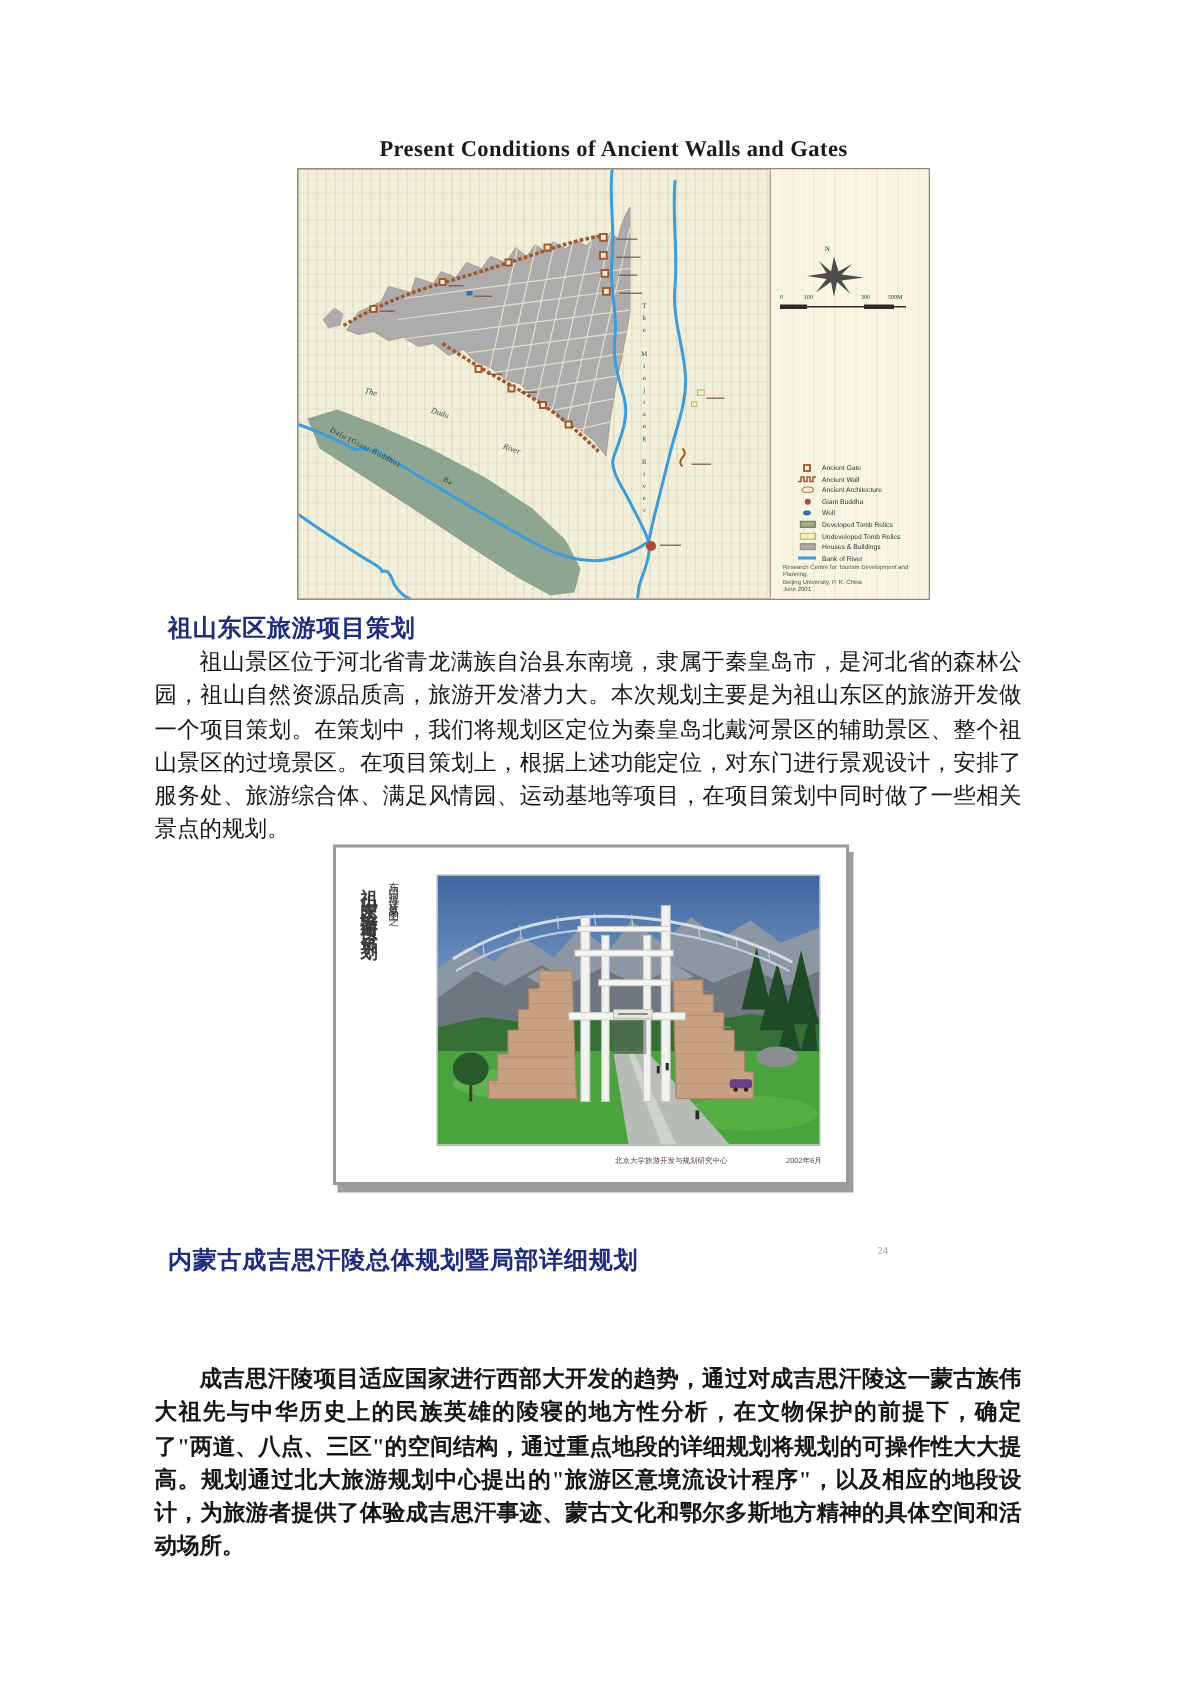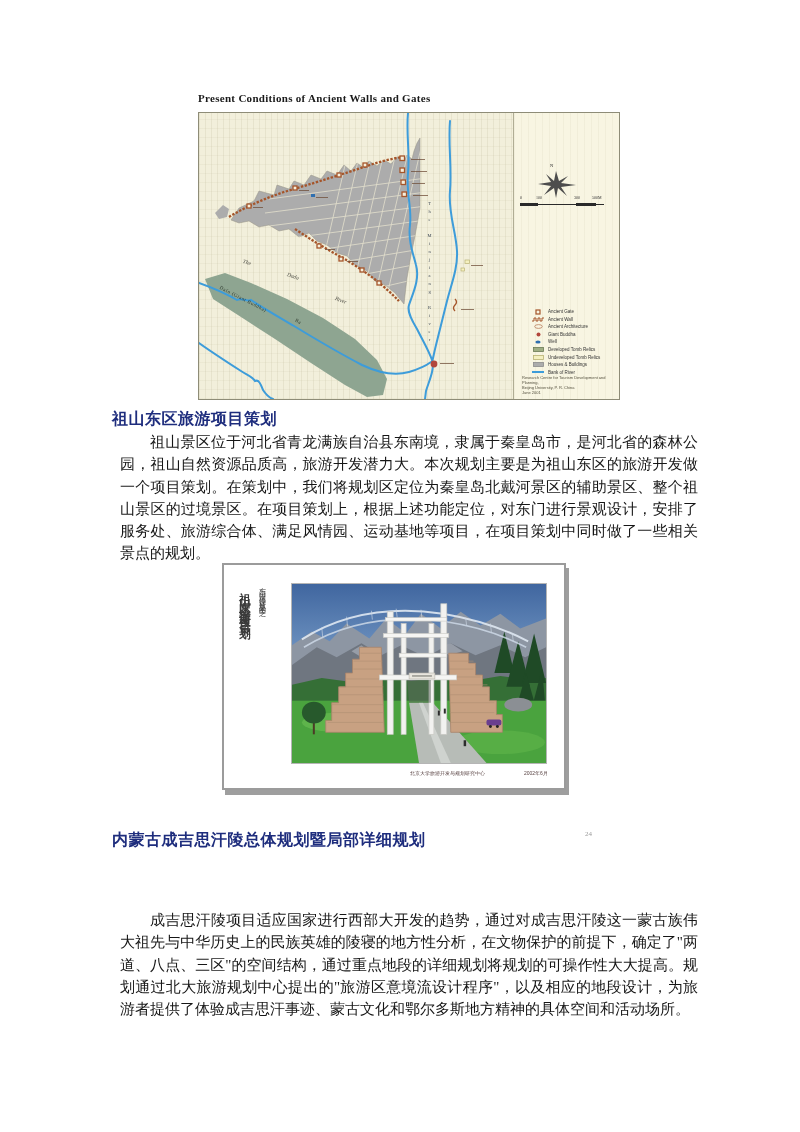--- a/index.html
+++ b/index.html
@@ -1,21 +1,21 @@
 <!DOCTYPE html>
 <html><head>
 <meta charset="utf-8">
 <style>
   html,body{margin:0;padding:0;background:#e9e9e9;}
   .page{position:relative;width:800px;height:1132px;margin:0 auto;background:#ffffff;
         font-family:"Liberation Serif",serif;overflow:hidden;}
 
   
-  .map-title{position:absolute;left:198px;top:92px;width:422px;text-align:left;
-             font-size:11px;font-weight:bold;color:#1a1a1a;letter-spacing:.3px;}
+  .map-title{position:absolute;left:198px;top:92px;width:422px;text-align:center;
+             font-size:15px;font-weight:bold;color:#1a1a1a;letter-spacing:.3px;}
   .map-canvas{position:absolute;left:198px;top:112px;width:422px;height:288px;
               border:1px solid #8e8c77;box-sizing:border-box;
               background-color:#f2efdb;
               background-image:
                 repeating-linear-gradient(90deg, rgba(178,172,138,.18) 0 1px, transparent 1px 6px),
                 repeating-linear-gradient(0deg, rgba(178,172,138,.10) 0 1px, transparent 1px 9px);}
   .map-main{position:absolute;left:0;top:0;width:314px;height:286px;}
   .map-main svg{position:absolute;left:0;top:0;}
   .maplabel{position:absolute;font-size:5.5px;color:#4a4a42;font-style:italic;white-space:nowrap;}
   .dafolabel{position:absolute;font-size:5px;color:#2f3b30;white-space:nowrap;letter-spacing:.5px;}
@@ -35,21 +35,21 @@
   .legend{position:absolute;left:18px;top:196px;width:86px;display:flex;flex-direction:column;gap:2.6px;}
   .legend-row{display:flex;align-items:center;gap:4px;height:5px;}
   .legend-ic{width:12px;height:6px;flex:0 0 12px;display:flex;align-items:center;justify-content:center;}
   .legend-label{font-size:4.5px;color:#333;white-space:nowrap;font-family:"Liberation Sans",sans-serif;}
   .credit{position:absolute;left:8px;top:262px;width:92px;font-size:4px;line-height:5px;color:#55513f;
           font-family:"Liberation Sans",sans-serif;}
 
   
   .h-blue{position:absolute;left:112px;width:578px;font-size:16px;font-weight:bold;color:#1e2d7d;
           font-family:"Liberation Sans",sans-serif;letter-spacing:.5px;}
-  .body-p{position:absolute;left:120px;width:578px;font-size:15px;line-height:22.3px;color:#161616;
+  .body-p{position:absolute;left:103px;width:578px;font-size:15px;line-height:22.3px;color:#161616;
           text-align:justify;text-indent:2em;margin:0;}
 
   
   .slide{position:absolute;left:222px;top:563px;width:344px;height:227px;background:#ffffff;
          border:2px solid #9b9b9b;box-sizing:border-box;box-shadow:3px 5px 0 #9e9e9e;}
   .vside{position:absolute;writing-mode:vertical-rl;text-orientation:upright;color:#3a3a3a;white-space:nowrap;}
   .vside.big{left:13px;top:18px;font-size:11.5px;font-weight:bold;letter-spacing:4px;}
   .vside.small{left:33px;top:17px;font-size:7px;letter-spacing:2.5px;}
   .photo{position:absolute;left:67px;top:18px;width:256px;height:181px;border:1px solid #b5b5b5;box-sizing:border-box;}
   .slide-caption{position:absolute;top:205px;font-size:5px;color:#5a4444;white-space:nowrap;
@@ -382,15 +382,15 @@
       </g>
     </svg>
 
     <span class="slide-caption cap-main">北京大学旅游开发与规划研究中心</span>
     <span class="slide-caption cap-date">2002年6月</span>
   </div>
 
   <span class="pagenum">24</span>
 
   <div class="h-blue" style="top:830px;">内蒙古成吉思汗陵总体规划暨局部详细规划</div>
-  <p class="body-p" style="top:909px;">成吉思汗陵项目适应国家进行西部大开发的趋势，通过对成吉思汗陵这一蒙古族伟大祖先与中华历史上的民族英雄的陵寝的地方性分析，在文物保护的前提下，确定了"两道、八点、三区"的空间结构，通过重点地段的详细规划将规划的可操作性大大提高。规划通过北大旅游规划中心提出的"旅游区意境流设计程序"，以及相应的地段设计，为旅游者提供了体验成吉思汗事迹、蒙古文化和鄂尔多斯地方精神的具体空间和活动场所。</p>
+  <p class="body-p" style="top:909px;font-weight:bold;">成吉思汗陵项目适应国家进行西部大开发的趋势，通过对成吉思汗陵这一蒙古族伟大祖先与中华历史上的民族英雄的陵寝的地方性分析，在文物保护的前提下，确定了"两道、八点、三区"的空间结构，通过重点地段的详细规划将规划的可操作性大大提高。规划通过北大旅游规划中心提出的"旅游区意境流设计程序"，以及相应的地段设计，为旅游者提供了体验成吉思汗事迹、蒙古文化和鄂尔多斯地方精神的具体空间和活动场所。</p>
 
 </div>
 
 </body></html>

